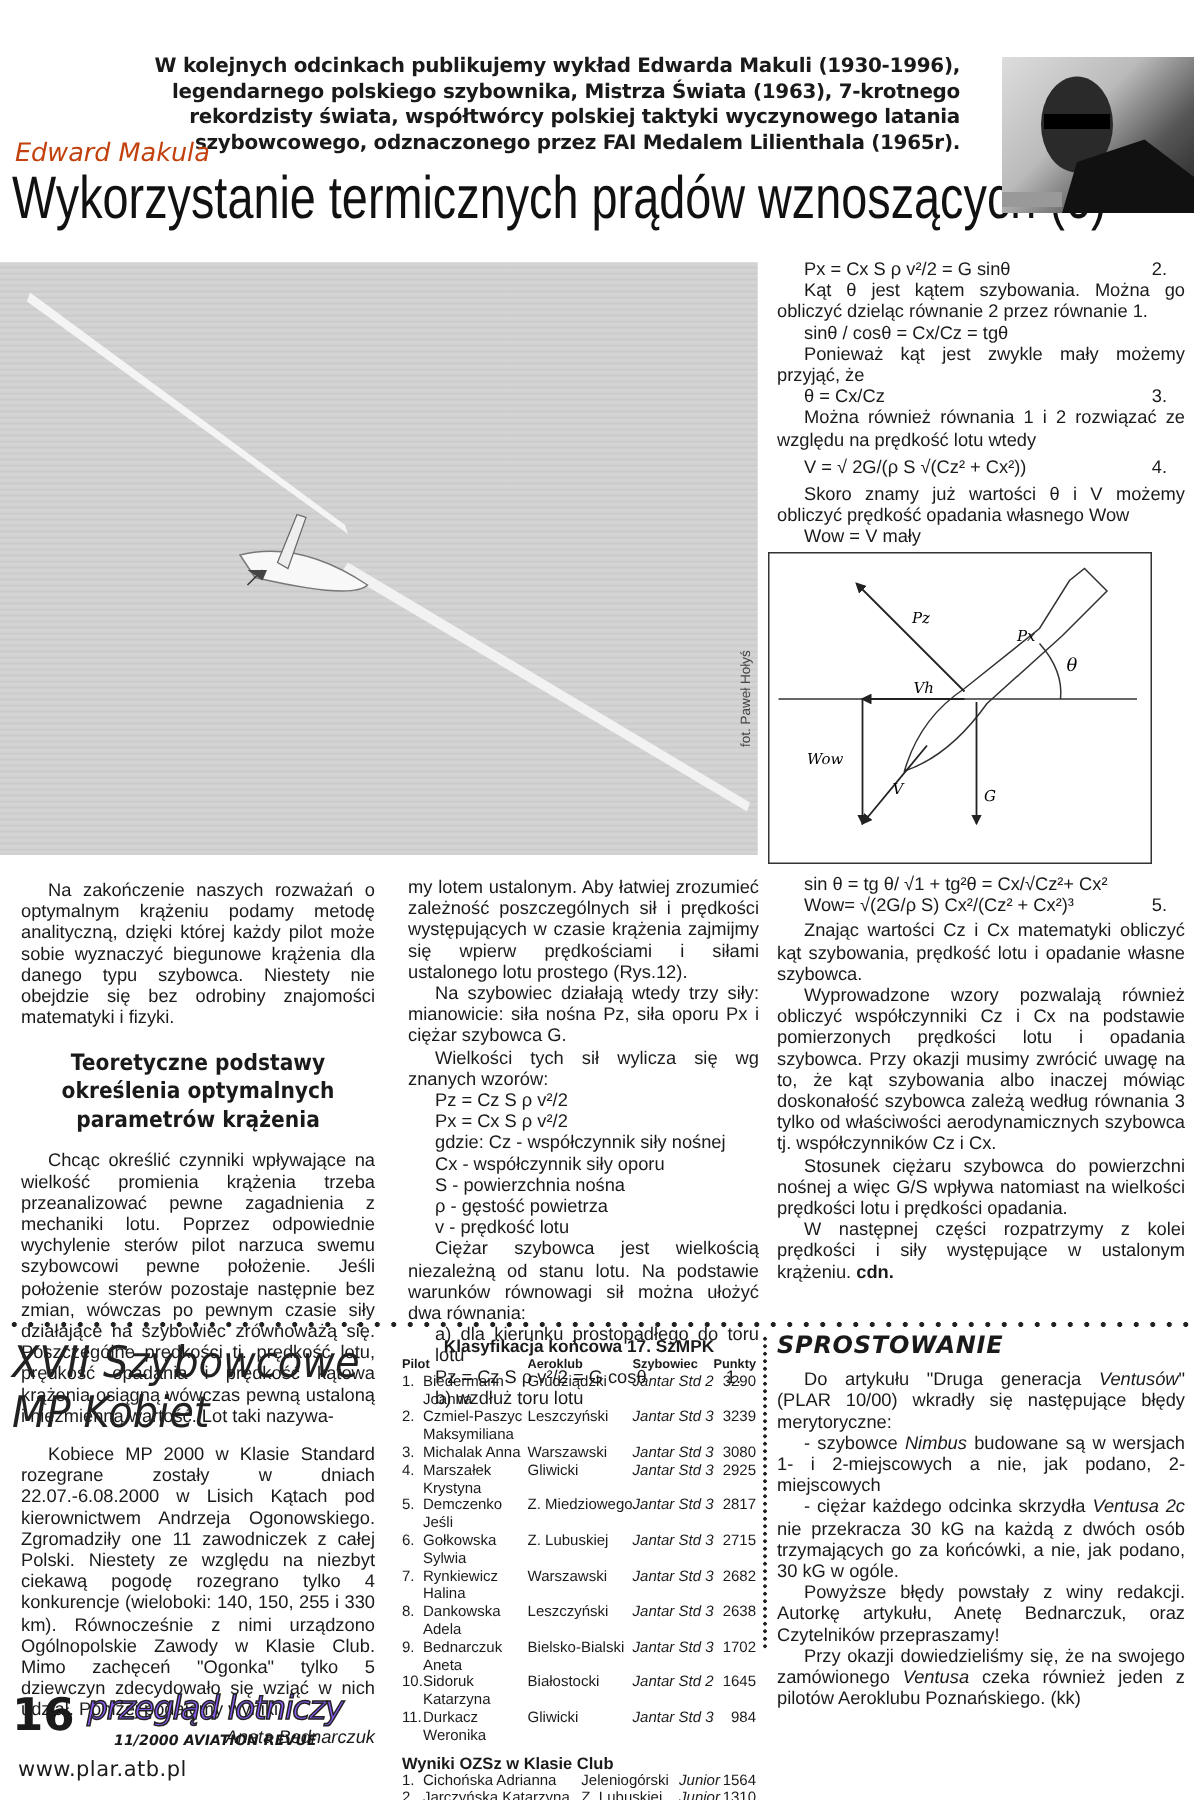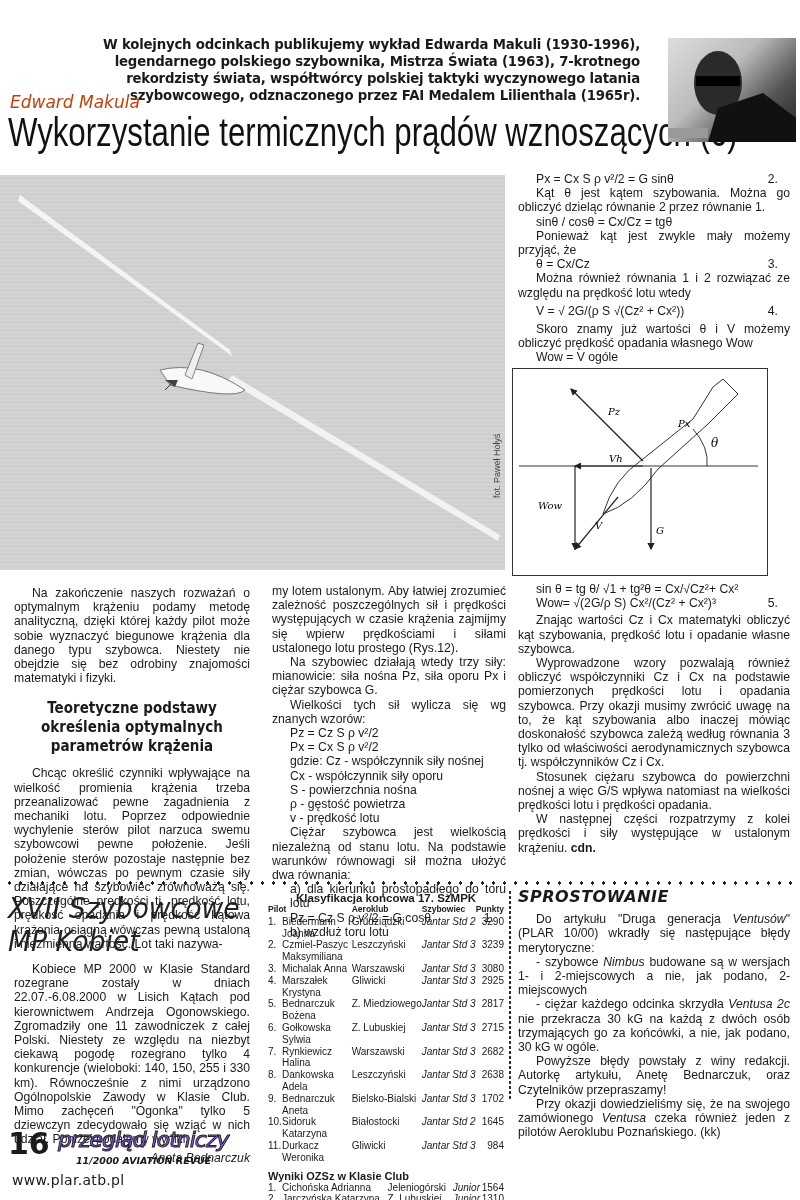--- a/index.html
+++ b/index.html
@@ -79,21 +79,21 @@
   <p class="eq">
       <span>θ = Cx/Cz</span>
       <span class="num">3.</span>
     </p>
   <p>Można również równania 1 i 2 rozwiązać ze względu na prędkość lotu wtedy</p>
   <p class="eq" style="margin-top:4px;gap:44px;">
       <span>V = √ 2G/(ρ S √(Cz² + Cx²))</span>
       <span class="num">4.</span>
     </p>
   <p style="margin-top:4px;">Skoro znamy już wartości θ i V możemy obliczyć prędkość opadania własnego Wow</p>
-  <p class="plain">Wow = V ogóle</p>
+  <p class="plain">Wow = V mały</p>
 </div>
 
 <div class="abs diagram">
   <svg width="254" height="206" viewBox="0 0 254 206" font-family="DejaVu Serif, serif" font-style="italic" font-size="10">
     <defs>
         <marker id="ah" markerWidth="6" markerHeight="6" refX="5" refY="3" orient="auto">
           <path d="M0,0 L6,3 L0,6 Z" fill="#222"></path>
         </marker>
       </defs>
     <line x1="6" y1="97" x2="245" y2="97" stroke="#333" stroke-width="1"></line>
@@ -199,21 +199,21 @@
         </tr>
         <tr>
           <td style="width: 14px;">4.</td>
           <td style="white-space: normal;">Marszałek Krystyna</td>
           <td>Gliwicki</td>
           <td class="glider">Jantar Std 3</td>
           <td class="pts">2925</td>
         </tr>
         <tr>
           <td style="width: 14px;">5.</td>
-          <td style="white-space: normal;">Bednarczuk Bożena</td>
+          <td style="white-space: normal;">Demczenko Jeśli</td>
           <td>Z. Miedziowego</td>
           <td class="glider">Jantar Std 3</td>
           <td class="pts">2817</td>
         </tr>
         <tr>
           <td style="width: 14px;">6.</td>
           <td style="white-space: normal;">Gołkowska Sylwia</td>
           <td>Z. Lubuskiej</td>
           <td class="glider">Jantar Std 3</td>
           <td class="pts">2715</td>

